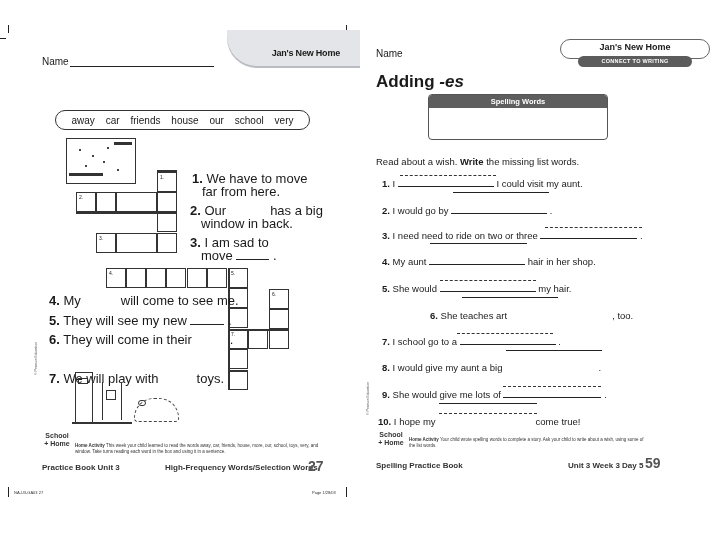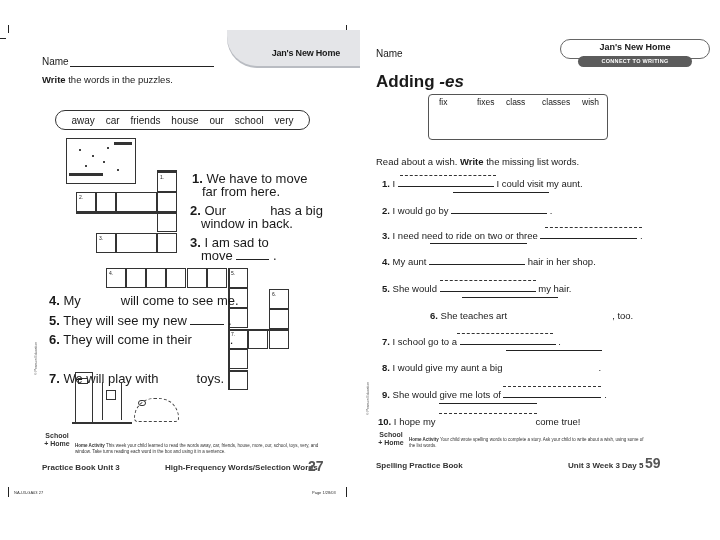--- a/index.html
+++ b/index.html
@@ -92,21 +92,20 @@
 
 <div>
   <div class="left-tab">
     <span class="t">Jan's New Home</span>
   </div>
 
   <span class="abs name-label" style="left:42px;top:56px;">Name</span>
   <div class="name-line" style="left:70px;top:66px;width:144px;"></div>
 
   <div class="abs instr" style="left:42px;top:73px;">
-    <div><b>Write</b><span> the words in the puzzles.</span></div>
   </div>
 
   <div class="word-box">
     <span>away</span>
     <span>car</span>
     <span>friends</span>
     <span>house</span>
     <span>our</span>
     <span>school</span>
     <span>very</span>
@@ -231,27 +230,21 @@
   </div>
   <div class="right-tab-sub">CONNECT TO WRITING</div>
 
   <span class="abs name-label" style="left:376px;top:48px;">Name</span>
 
   <div class="title-r">
     <span>Adding </span><i>-es</i>
   </div>
 
   <div class="spell-box">
-    <div class="spell-row">
-      <span style="width:38px;">fix</span>
-      <span style="width:29px;">fixes</span>
-      <span style="width:36px;">class</span>
-      <span style="width:40px;">classes</span>
-      <span>wish</span>
-    </div>
+    <div class="spell-head">Spelling Words</div>
   </div>
 
   <div class="sent" style="left:376px;top:156px;">
     <span>Read about a wish. </span><b>Write</b><span> the missing list words.</span>
   </div>
 
   <div class="dash" style="left:400px;top:175px;width:96px;"></div>
   <div class="sent" style="left:382px;top:178px;text-align:right;">
     <span class="num">1.</span> <span>I</span> <span class="blank" style="width:96px;"></span> <span>I could visit my aunt.</span>
   </div>

